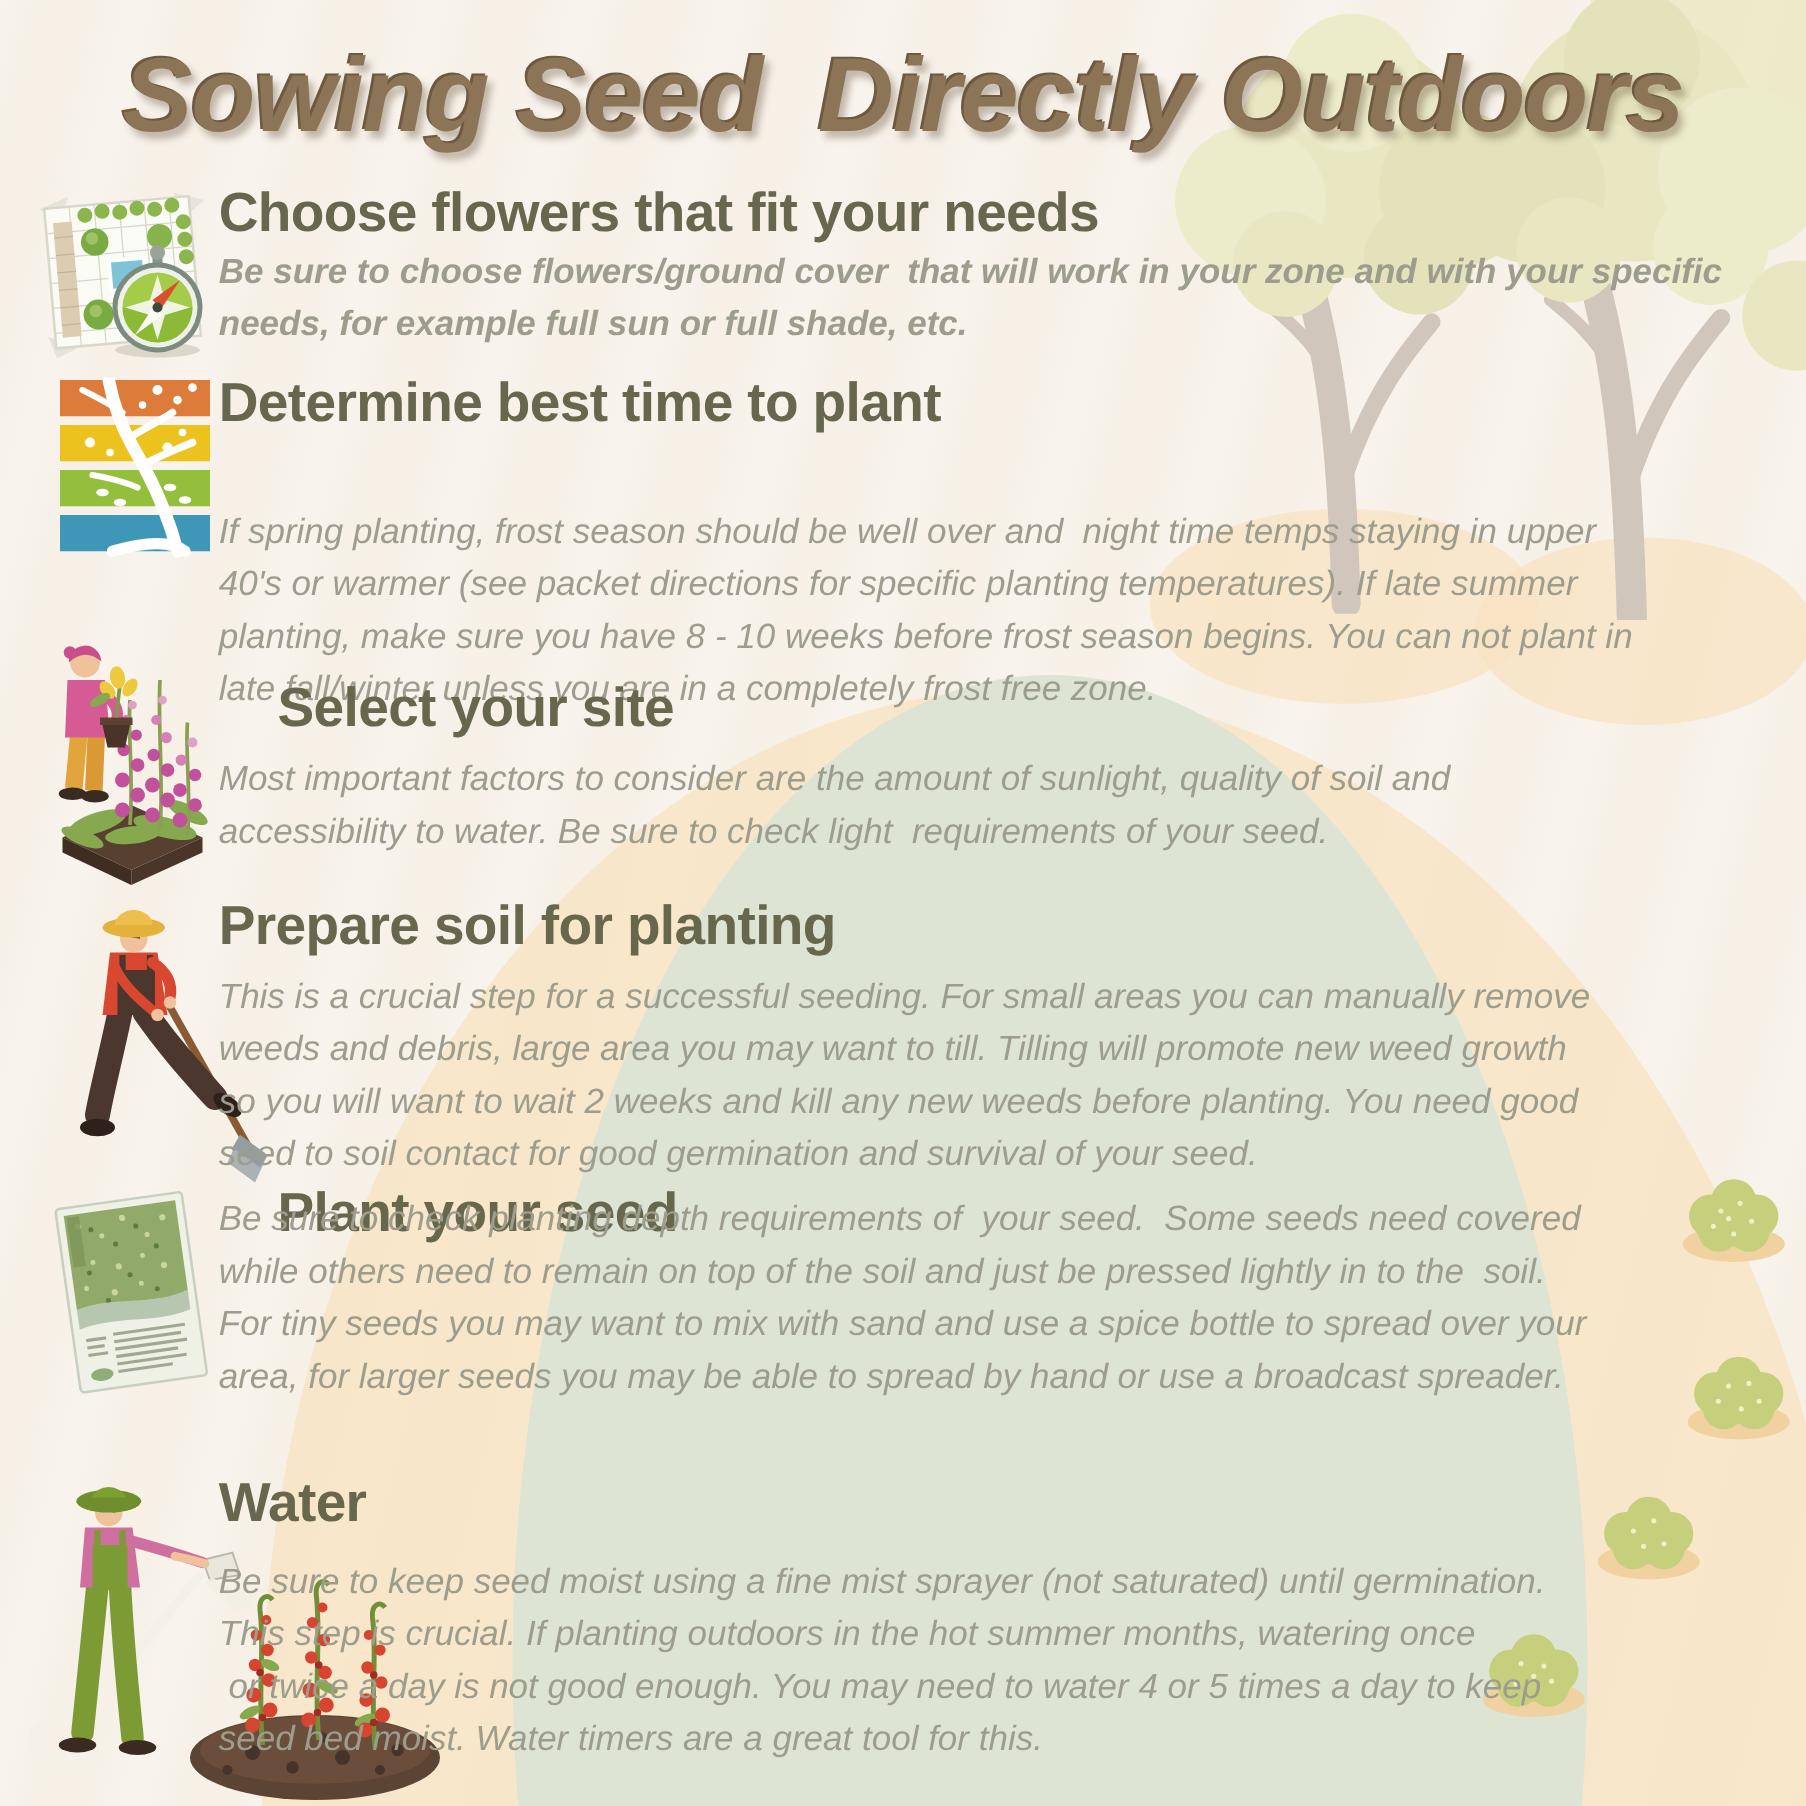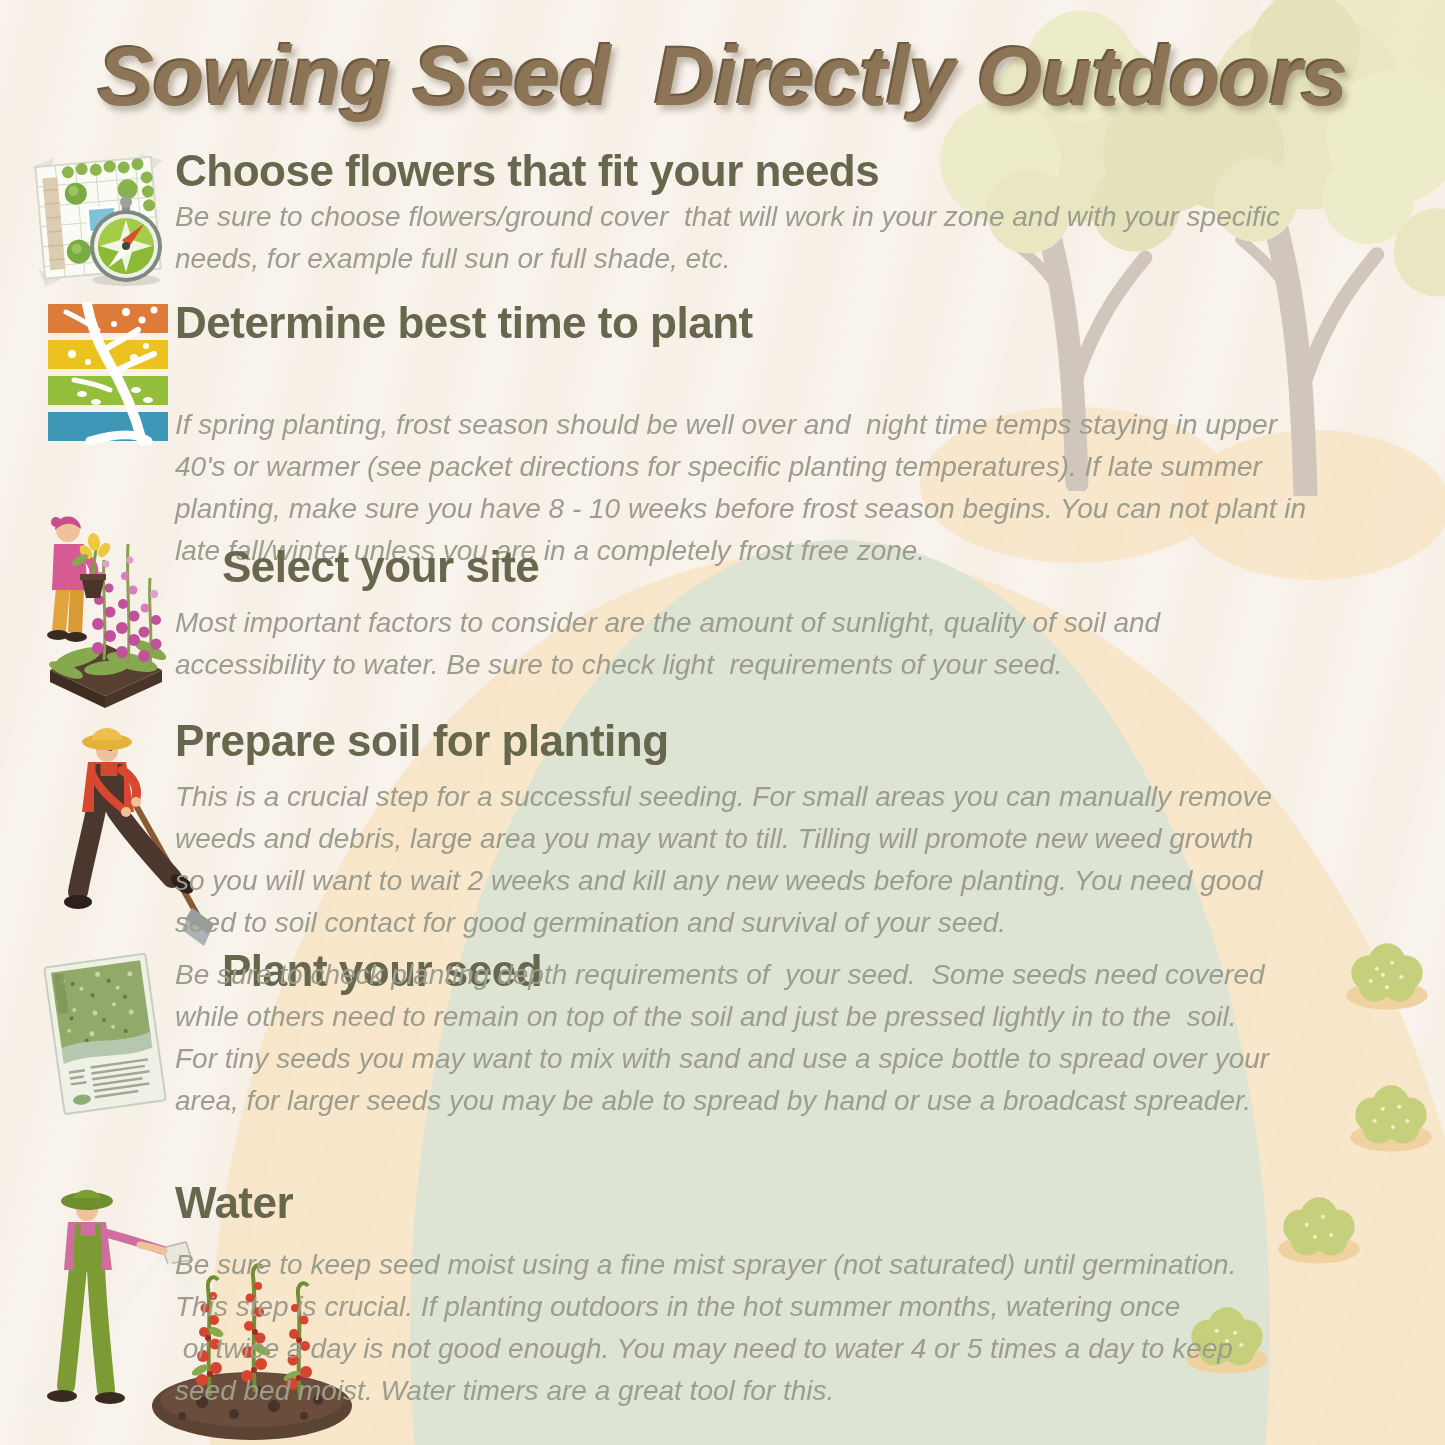--- a/index.html
+++ b/index.html
@@ -215,21 +215,21 @@
       <circle cx="100" cy="98" r="32" fill="#eef1ea"></circle>
       <circle cx="100" cy="98" r="28" fill="#a4cc48"></circle>
       <path d="M72,98 a28,28 0 0,0 56,0 Z" fill="#8cba37"></path>
       <polygon points="100,72 106,92 126,98 106,104 100,124 94,104 74,98 94,92" fill="#f4f8ec" opacity=".95"></polygon>
       <polygon points="118,76 103,99 96,92" fill="#d94f30"></polygon>
       <polygon points="82,120 97,97 104,104" fill="#fcfdf8"></polygon>
       <circle cx="100" cy="98" r="4" fill="#3b4a3c"></circle>
     </svg>
   </div>
   <h2 class="h" style="top:146px;">Choose flowers that fit your needs</h2>
-  <p class="b" style="top:196px;">Be sure to choose flowers/ground cover  that will work in your zone and with your specific
+  <p class="b" style="top:196px;font-weight:bold;">Be sure to choose flowers/ground cover  that will work in your zone and with your specific
 needs, for example full sun or full shade, etc.</p>
 
   <div class="ic" style="left:44px; top:302px; width:128px; height:145px;">
     <svg viewBox="0 0 128 145">
       <rect x="4" y="2" width="120" height="29" fill="#dd7b3a"></rect>
       <rect x="4" y="38" width="120" height="29" fill="#ecc31e"></rect>
       <rect x="4" y="74" width="120" height="29" fill="#93bf3c"></rect>
       <rect x="4" y="110" width="120" height="29" fill="#3e97b6"></rect>
       <g stroke="#ffffff" fill="none" stroke-linecap="round">
         <path d="M104,139 C92,130 70,132 46,139" stroke-width="9"></path>

